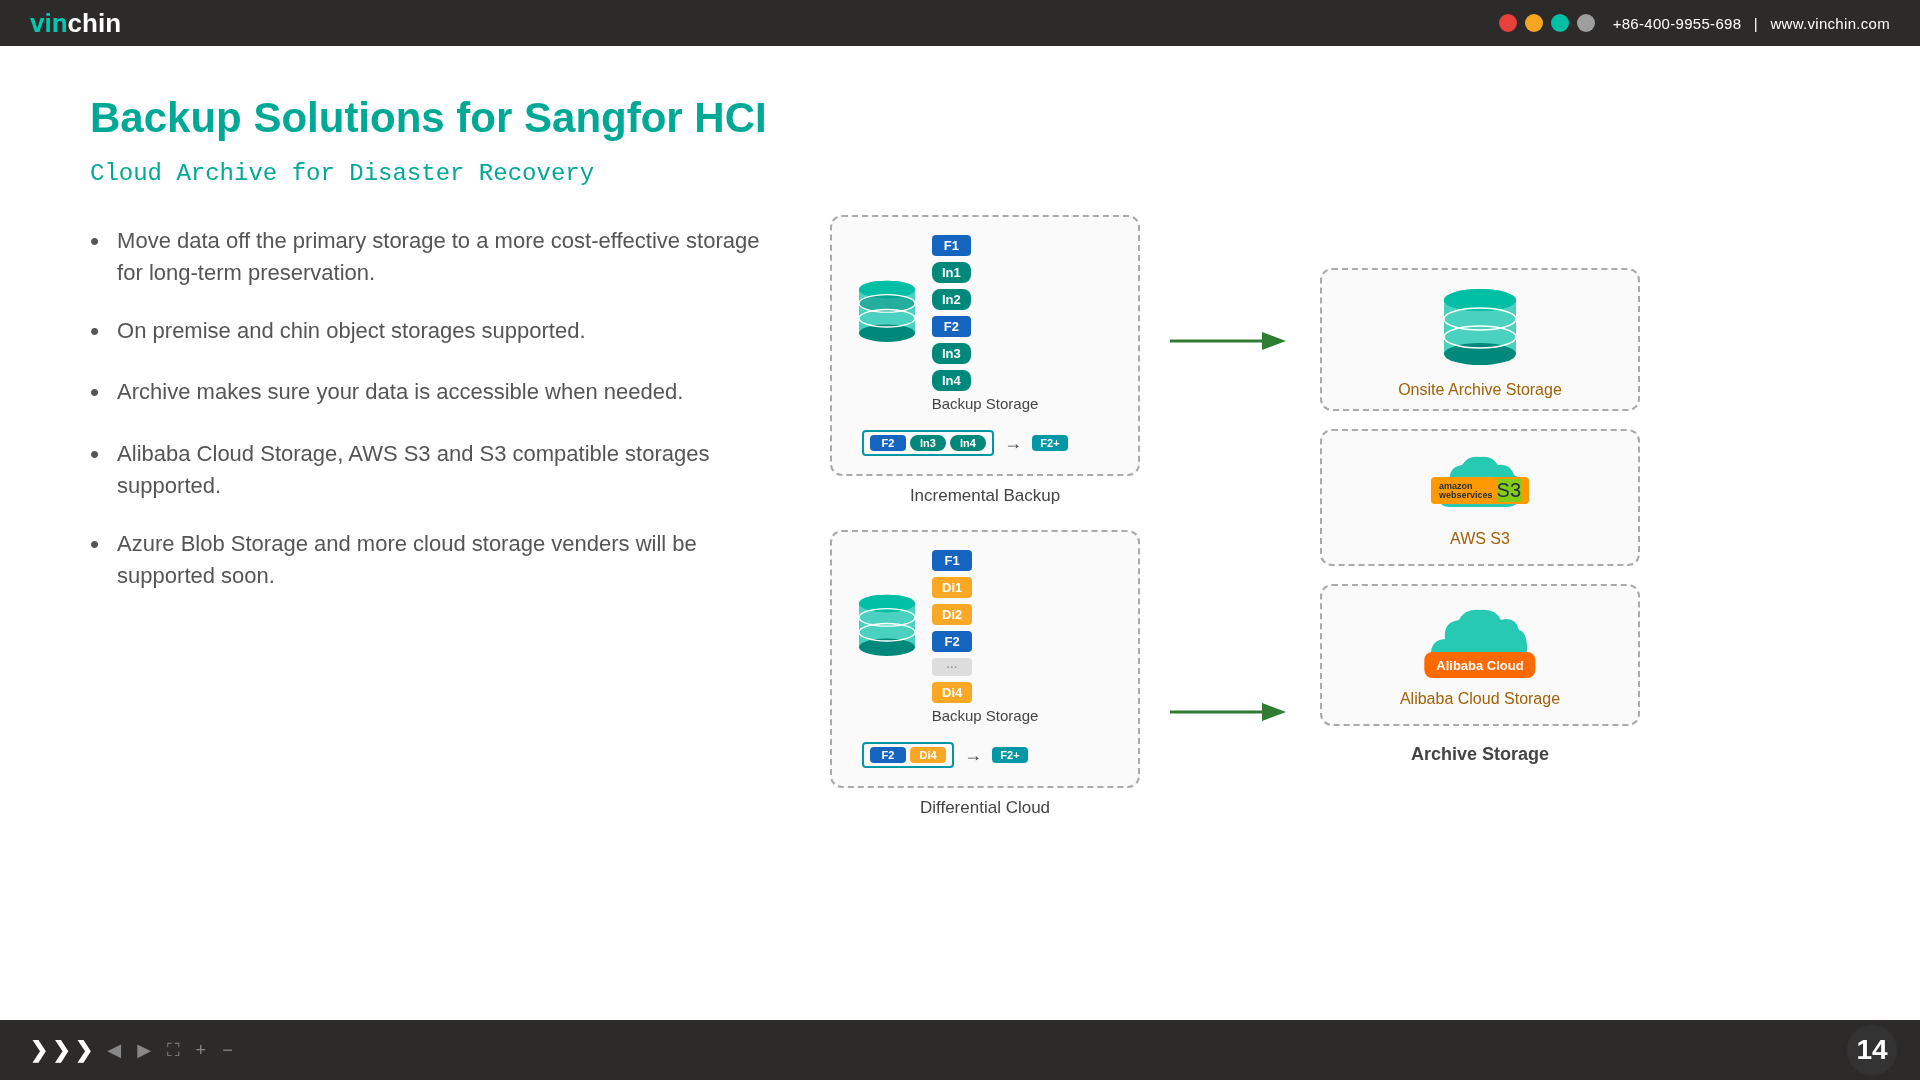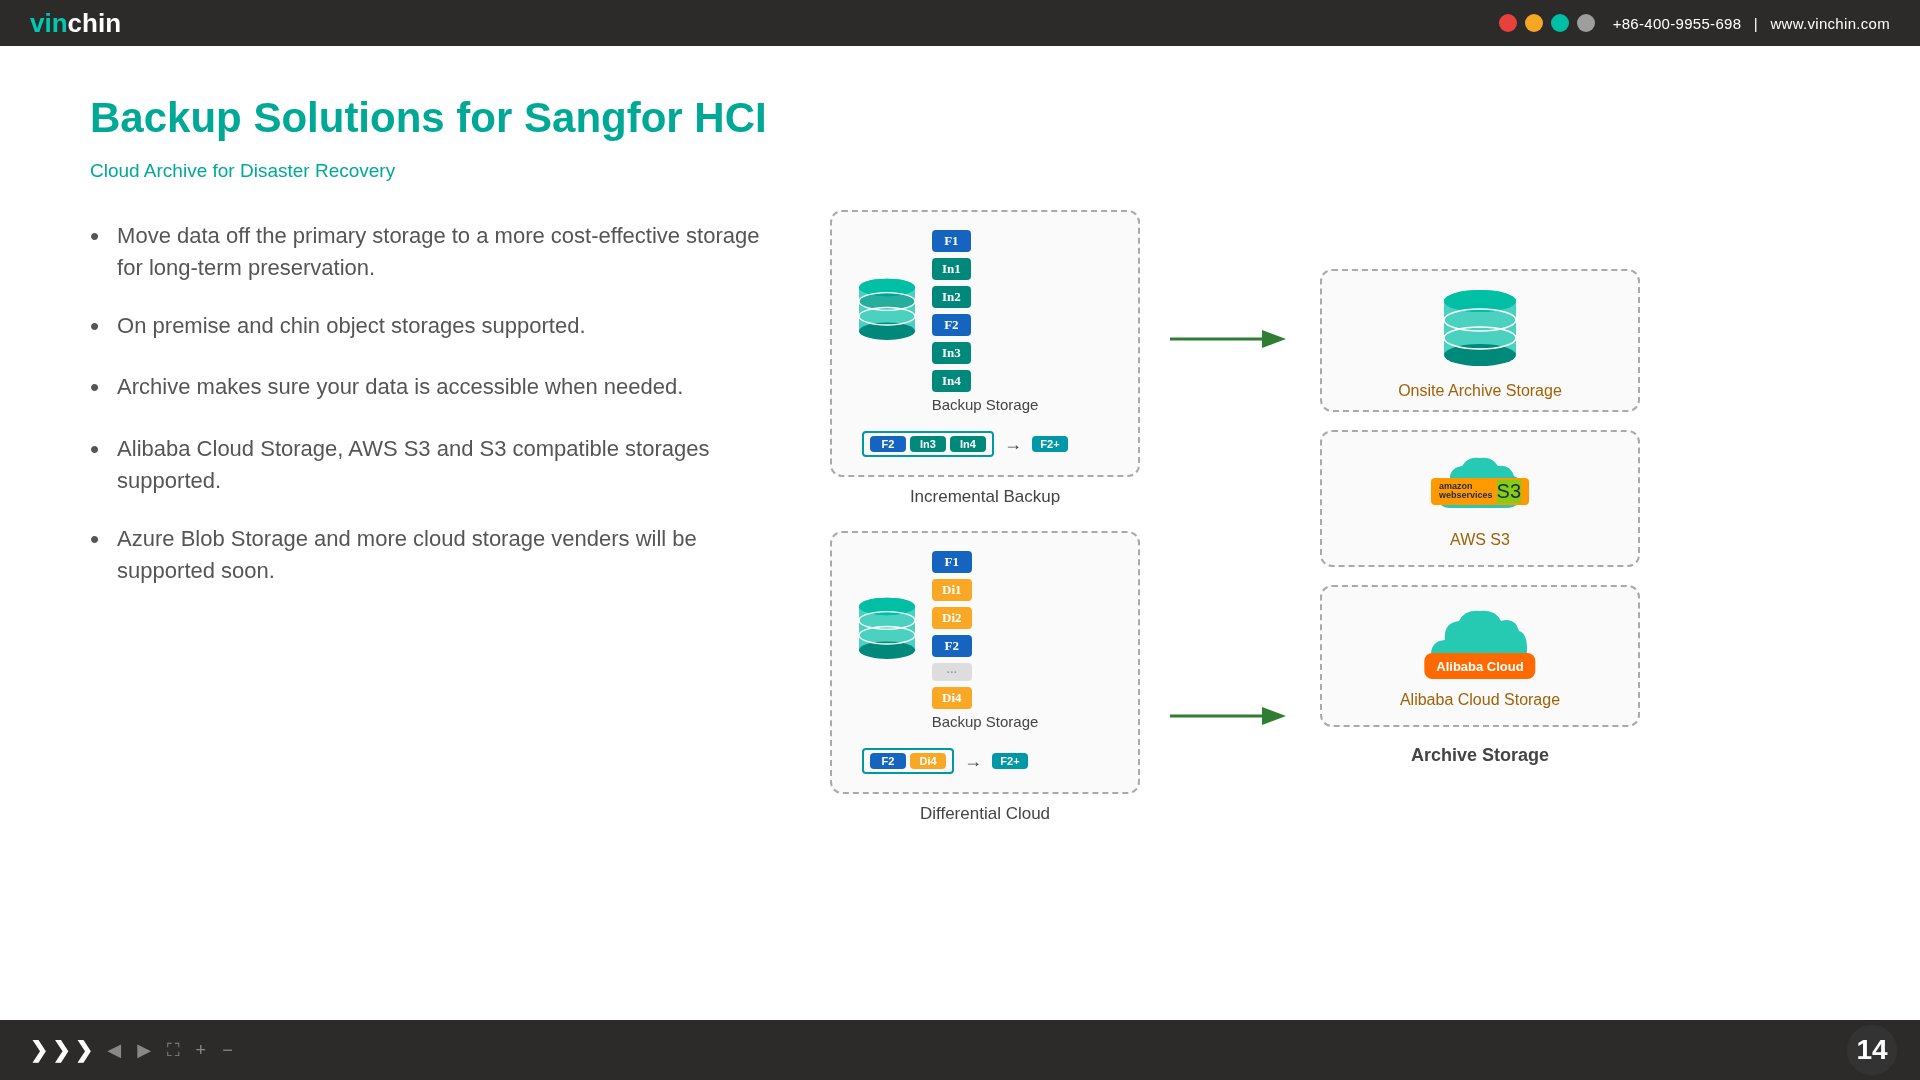--- a/index.html
+++ b/index.html
@@ -56,24 +56,25 @@
       padding: 48px 90px 20px 90px;
       height: calc(1080px - 46px - 60px);
     }
     .page-title {
       font-size: 42px;
       font-weight: 700;
       color: #00a896;
       margin-bottom: 18px;
     }
     .page-subtitle {
-      font-size: 19px;
+      font-size: 24px;
       color: #00a896;
       font-weight: 400;
       margin-bottom: 38px;
+      font-family: Liberation Mono, monospace;
     }
 
     .content-area {
       display: flex;
       gap: 60px;
       align-items: flex-start;
     }
 
     
     .bullet-list {
@@ -142,34 +143,33 @@
 
     .db-icon svg {
       width: 70px;
       height: 80px;
     }
 
     .tags-column {
       display: flex;
       flex-direction: column;
       gap: 6px;
-      font-family: Liberation Serif, serif;
     }
 
     .tag {
       padding: 3px 10px;
       border-radius: 4px;
       font-size: 13px;
       font-weight: 700;
       color: #fff;
       min-width: 36px;
       text-align: center;
     }
     .tag-blue { background: #1565c0; }
-    .tag-teal { background: #00897b; }
+    .tag-teal { background: #00897b; border-radius: 8px; }
     .tag-yellow { background: #f9a825; color: #fff; }
     .tag-gray { background: #ccc; color: #555; }
     .tag-cyan { background: #0097a7; }
 
     
     .arrow-row {
       display: flex;
       align-items: center;
       gap: 10px;
       margin: 18px 0 0 0;

